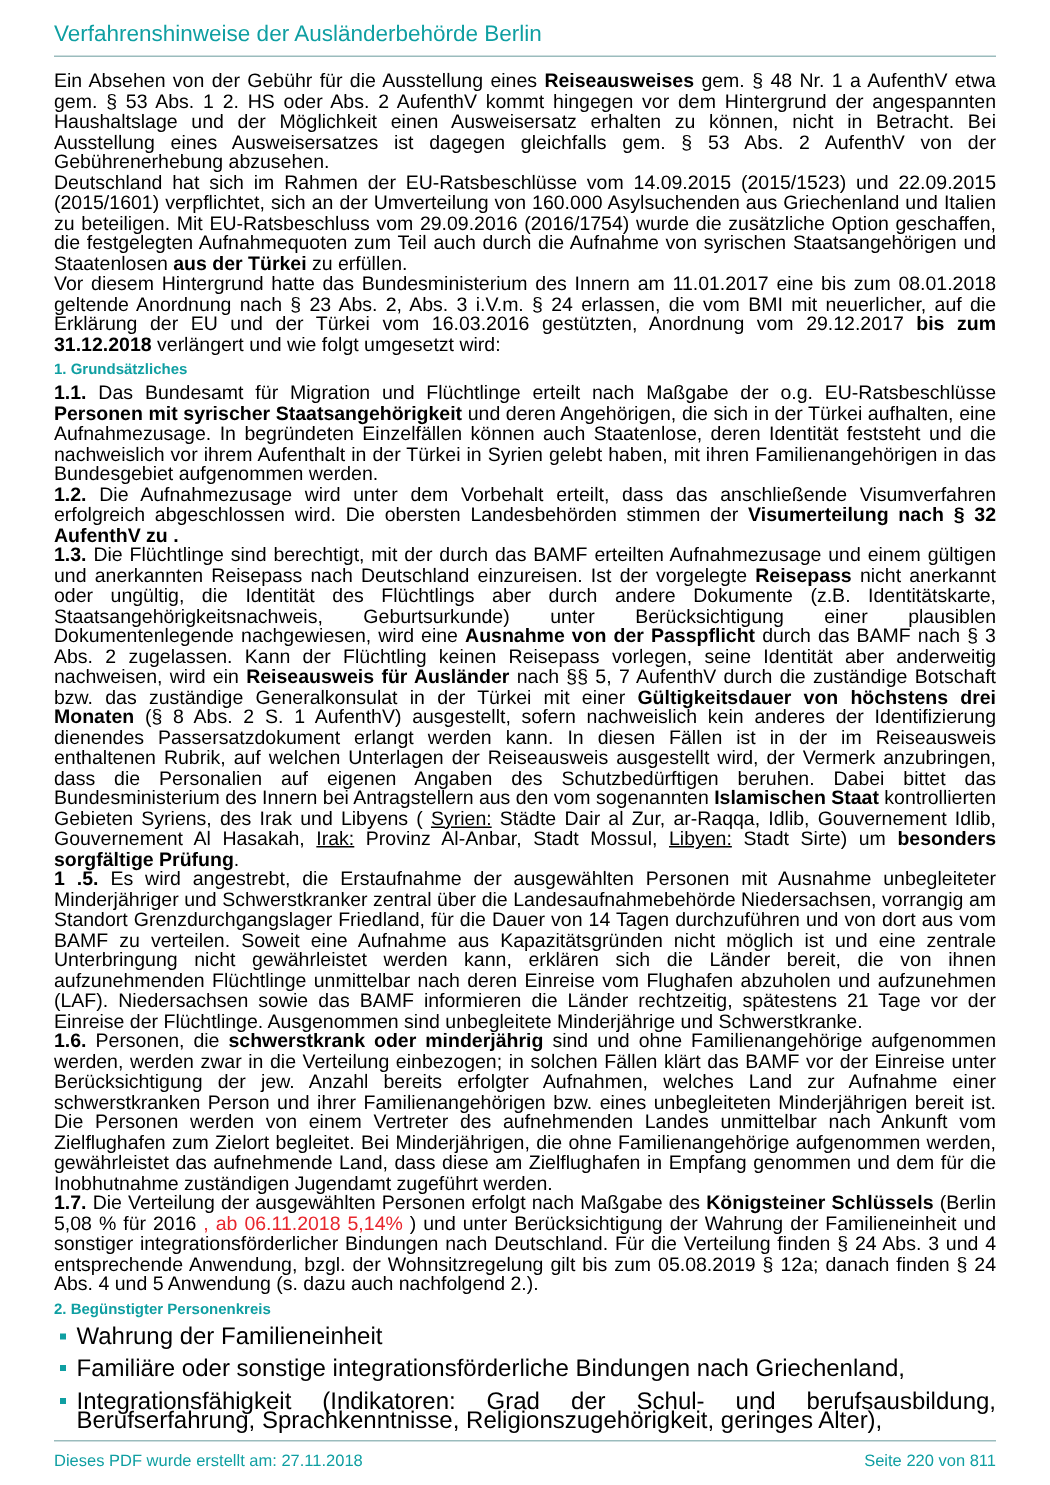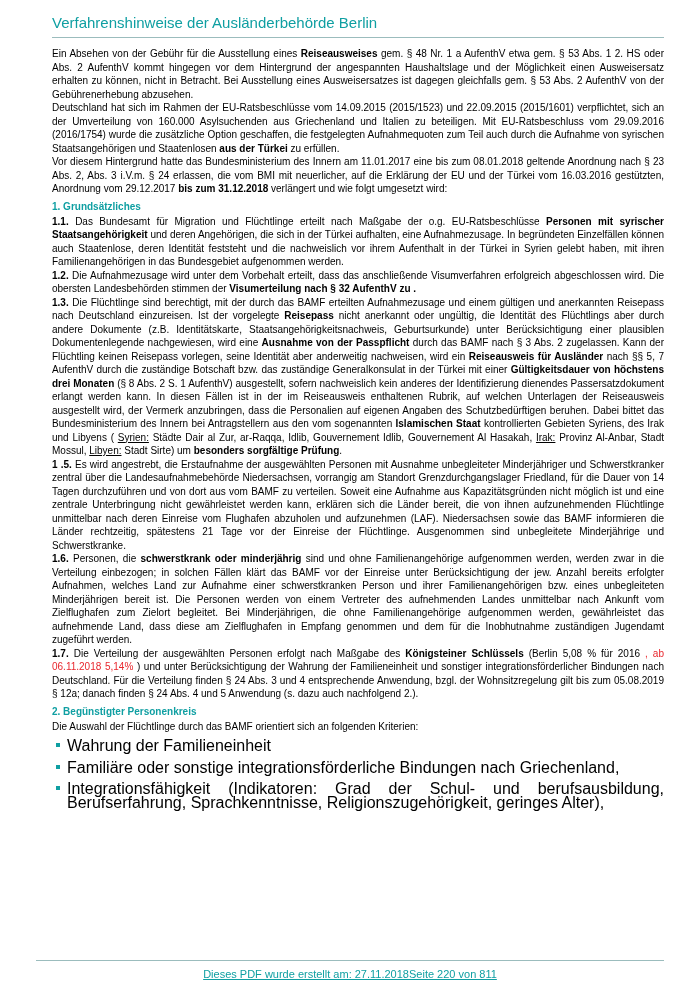--- a/index.html
+++ b/index.html
@@ -3,24 +3,24 @@
 <meta charset="utf-8">
 <style>
   * { margin:0; padding:0; box-sizing:border-box; }
   html, body { width:700px; height:990px; }
   body {
     background:#ffffff;
     font-family:"Liberation Sans","DejaVu Sans",sans-serif;
     color:#000000;
     position:relative;
   }
-  .page { position:absolute; inset:0; padding:14px 36px 0 52px; overflow:hidden; }
+  .page { position:absolute; inset:0; padding:14px 36px 0 36px; overflow:hidden; }
   .doc-title { color:var(--accent,#0f9fa2); font-size:15px; font-weight:400; }
   .rule { border:none; border-top:1px solid #9bbcbd; margin:6px 0 9px 0; }
-  p.body { font-size:10px; line-height:13.5px; text-align:justify; margin:0; }
+  p.body { font-size:13px; line-height:13.5px; text-align:justify; margin:0; }
   .section-title {
     color:var(--accent,#0f9fa2);
     font-size:16.5px; line-height:21.5px; font-weight:400;
     margin:26px 0 9px 0;
   }
   .subhead {
     color:var(--accent,#0f9fa2);
     font-size:10px;
     margin:5px 0 3px 0;
   }
@@ -29,22 +29,22 @@
     position:relative; padding-left:11px;
     font-size:16px; line-height:13.5px; margin-bottom:8px; text-align:justify;
   }
   ul.bullets li .sq {
     position:absolute; left:0; top:4px; width:4px; height:4px;
     background:var(--accent,#0f9fa2);
   }
   .footer { position:absolute; left:36px; right:36px; bottom:10px; }
   .footer .rule { margin:0 0 7px 0; }
   .footer-row {
-    display:flex; justify-content:center;
-    color:var(--accent,#0f9fa2); font-size:11px;text-decoration:underline;
+    display:flex; justify-content:space-between;
+    color:var(--accent,#0f9fa2); font-size:11px;
   }
 </style>
 </head>
 <body>
 
 <div class="page">
 
   <h1 class="doc-title">Verfahrenshinweise der Ausländerbehörde Berlin</h1>
   <hr class="rule">
 
@@ -58,21 +58,20 @@
 
   <p class="body"><span style="font-weight: bold;">1.1.</span><span> Das Bundesamt für Migration und Flüchtlinge erteilt nach Maßgabe der o.g. EU-Ratsbeschlüsse </span><span style="font-weight: bold;">Personen mit syrischer Staatsangehörigkeit</span><span> und deren Angehörigen, die sich in der Türkei aufhalten, eine Aufnahmezusage. In begründeten Einzelfällen können auch Staatenlose, deren Identität feststeht und die nachweislich vor ihrem Aufenthalt in der Türkei in Syrien gelebt haben, mit ihren Familienangehörigen in das Bundesgebiet aufgenommen werden.</span></p>
   <p class="body"><span style="font-weight: bold;">1.2.</span><span> Die Aufnahmezusage wird unter dem Vorbehalt erteilt, dass das anschließende Visumverfahren erfolgreich abgeschlossen wird. Die obersten Landesbehörden stimmen der </span><span style="font-weight: bold;">Visumerteilung nach § 32 AufenthV zu .</span></p>
   <p class="body"><span style="font-weight: bold;">1.3.</span><span> Die Flüchtlinge sind berechtigt, mit der durch das BAMF erteilten Aufnahmezusage und einem gültigen und anerkannten Reisepass nach Deutschland einzureisen. Ist der vorgelegte </span><span style="font-weight: bold;">Reisepass</span><span> nicht anerkannt oder ungültig, die Identität des Flüchtlings aber durch andere Dokumente (z.B. Identitätskarte, Staatsangehörigkeitsnachweis, Geburtsurkunde) unter Berücksichtigung einer plausiblen Dokumentenlegende nachgewiesen, wird eine </span><span style="font-weight: bold;">Ausnahme von der Passpflicht</span><span> durch das BAMF nach § 3 Abs. 2 zugelassen. Kann der Flüchtling keinen Reisepass vorlegen, seine Identität aber anderweitig nachweisen, wird ein </span><span style="font-weight: bold;">Reiseausweis für Ausländer</span><span> nach §§ 5, 7 AufenthV durch die zuständige Botschaft bzw. das zuständige Generalkonsulat in der Türkei mit einer </span><span style="font-weight: bold;">Gültigkeitsdauer von höchstens drei Monaten</span><span> (§ 8 Abs. 2 S. 1 AufenthV) ausgestellt, sofern nachweislich kein anderes der Identifizierung dienendes Passersatzdokument erlangt werden kann. In diesen Fällen ist in der im Reiseausweis enthaltenen Rubrik, auf welchen Unterlagen der Reiseausweis ausgestellt wird, der Vermerk anzubringen, dass die Personalien auf eigenen Angaben des Schutzbedürftigen beruhen. Dabei bittet das Bundesministerium des Innern bei Antragstellern aus den vom sogenannten </span><span style="font-weight: bold;">Islamischen Staat</span><span> kontrollierten Gebieten Syriens, des Irak und Libyens ( </span><span style="text-decoration: underline;">Syrien:</span><span> Städte Dair al Zur, ar-Raqqa, Idlib, Gouvernement Idlib, Gouvernement Al Hasakah, </span><span style="text-decoration: underline;">Irak:</span><span> Provinz Al-Anbar, Stadt Mossul, </span><span style="text-decoration: underline;">Libyen:</span><span> Stadt Sirte) um </span><span style="font-weight: bold;">besonders sorgfältige Prüfung</span><span>.</span></p>
   <p class="body"><span style="font-weight: bold;">1 .5.</span><span> Es wird angestrebt, die Erstaufnahme der ausgewählten Personen mit Ausnahme unbegleiteter Minderjähriger und Schwerstkranker zentral über die Landesaufnahmebehörde Niedersachsen, vorrangig am Standort Grenzdurchgangslager Friedland, für die Dauer von 14 Tagen durchzuführen und von dort aus vom BAMF zu verteilen. Soweit eine Aufnahme aus Kapazitätsgründen nicht möglich ist und eine zentrale Unterbringung nicht gewährleistet werden kann, erklären sich die Länder bereit, die von ihnen aufzunehmenden Flüchtlinge unmittelbar nach deren Einreise vom Flughafen abzuholen und aufzunehmen (LAF). Niedersachsen sowie das BAMF informieren die Länder rechtzeitig, spätestens 21 Tage vor der Einreise der Flüchtlinge. Ausgenommen sind unbegleitete Minderjährige und Schwerstkranke.</span></p>
   <p class="body"><span style="font-weight: bold;">1.6.</span><span> Personen, die </span><span style="font-weight: bold;">schwerstkrank oder minderjährig</span><span> sind und ohne Familienangehörige aufgenommen werden, werden zwar in die Verteilung einbezogen; in solchen Fällen klärt das BAMF vor der Einreise unter Berücksichtigung der jew. Anzahl bereits erfolgter Aufnahmen, welches Land zur Aufnahme einer schwerstkranken Person und ihrer Familienangehörigen bzw. eines unbegleiteten Minderjährigen bereit ist. Die Personen werden von einem Vertreter des aufnehmenden Landes unmittelbar nach Ankunft vom Zielflughafen zum Zielort begleitet. Bei Minderjährigen, die ohne Familienangehörige aufgenommen werden, gewährleistet das aufnehmende Land, dass diese am Zielflughafen in Empfang genommen und dem für die Inobhutnahme zuständigen Jugendamt zugeführt werden.</span></p>
   <p class="body"><span style="font-weight: bold;">1.7.</span><span> Die Verteilung der ausgewählten Personen erfolgt nach Maßgabe des </span><span style="font-weight: bold;">Königsteiner Schlüssels</span><span> (Berlin 5,08 % für 2016 </span><span style="color: rgb(232, 38, 45);">, ab 06.11.2018 5,14%</span><span> ) und unter Berücksichtigung der Wahrung der Familieneinheit und sonstiger integrationsförderlicher Bindungen nach Deutschland. Für die Verteilung finden § 24 Abs. 3 und 4 entsprechende Anwendung, bzgl. der Wohnsitzregelung gilt bis zum 05.08.2019 § 12a; danach finden § 24 Abs. 4 und 5 Anwendung (s. dazu auch nachfolgend 2.).</span></p>
 
   <h3 class="subhead">2. Begünstigter Personenkreis</h3>
 
-  <p class="body">Die Auswahl der Flüchtlinge durch das BAMF orientiert sich an folgenden Kriterien:</p>
 
   <ul class="bullets">
     <li>
       <span class="sq"></span>
       <span>Wahrung der Familieneinheit</span>
     </li>
     <li>
       <span class="sq"></span>
       <span>Familiäre oder sonstige integrationsförderliche Bindungen nach Griechenland,</span>
     </li>

